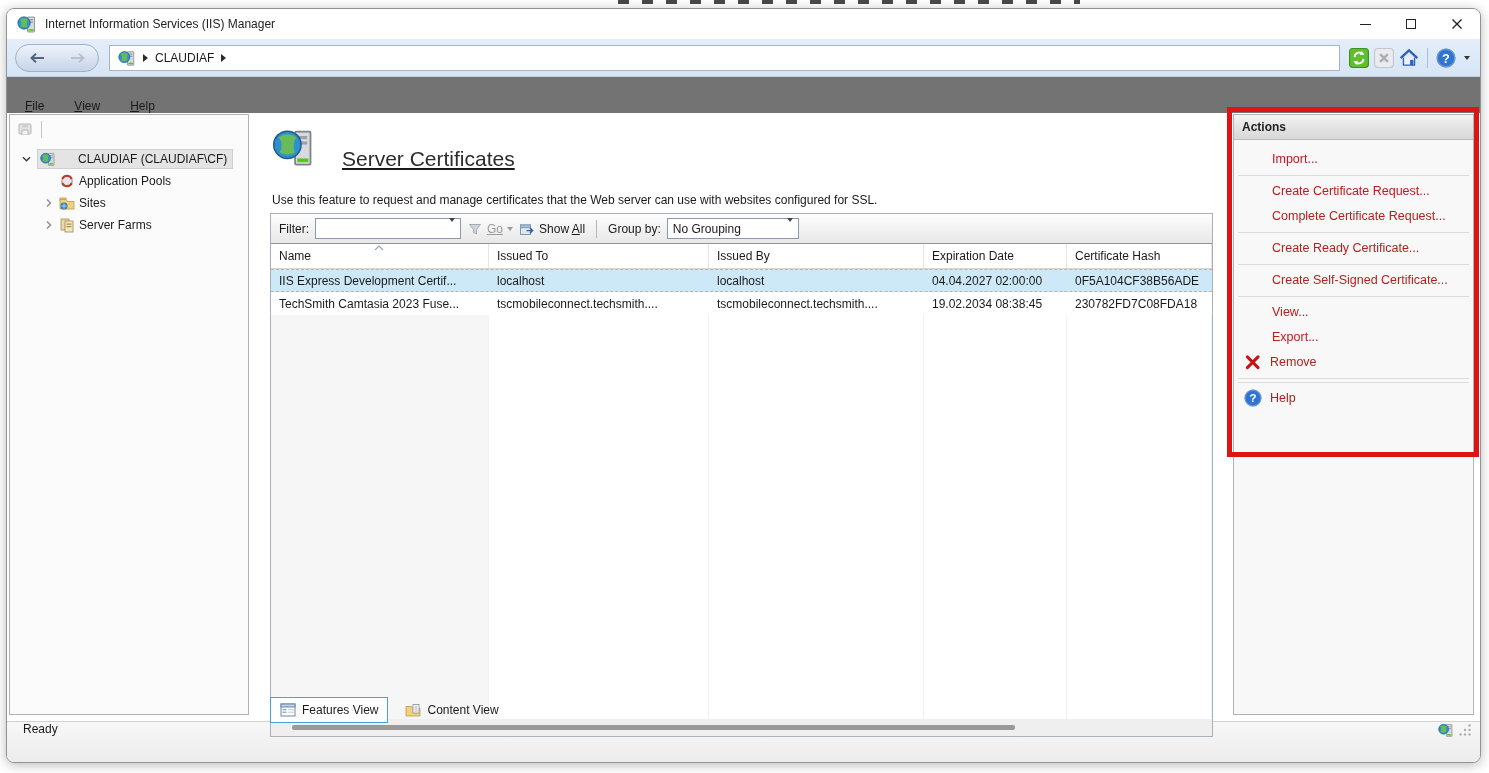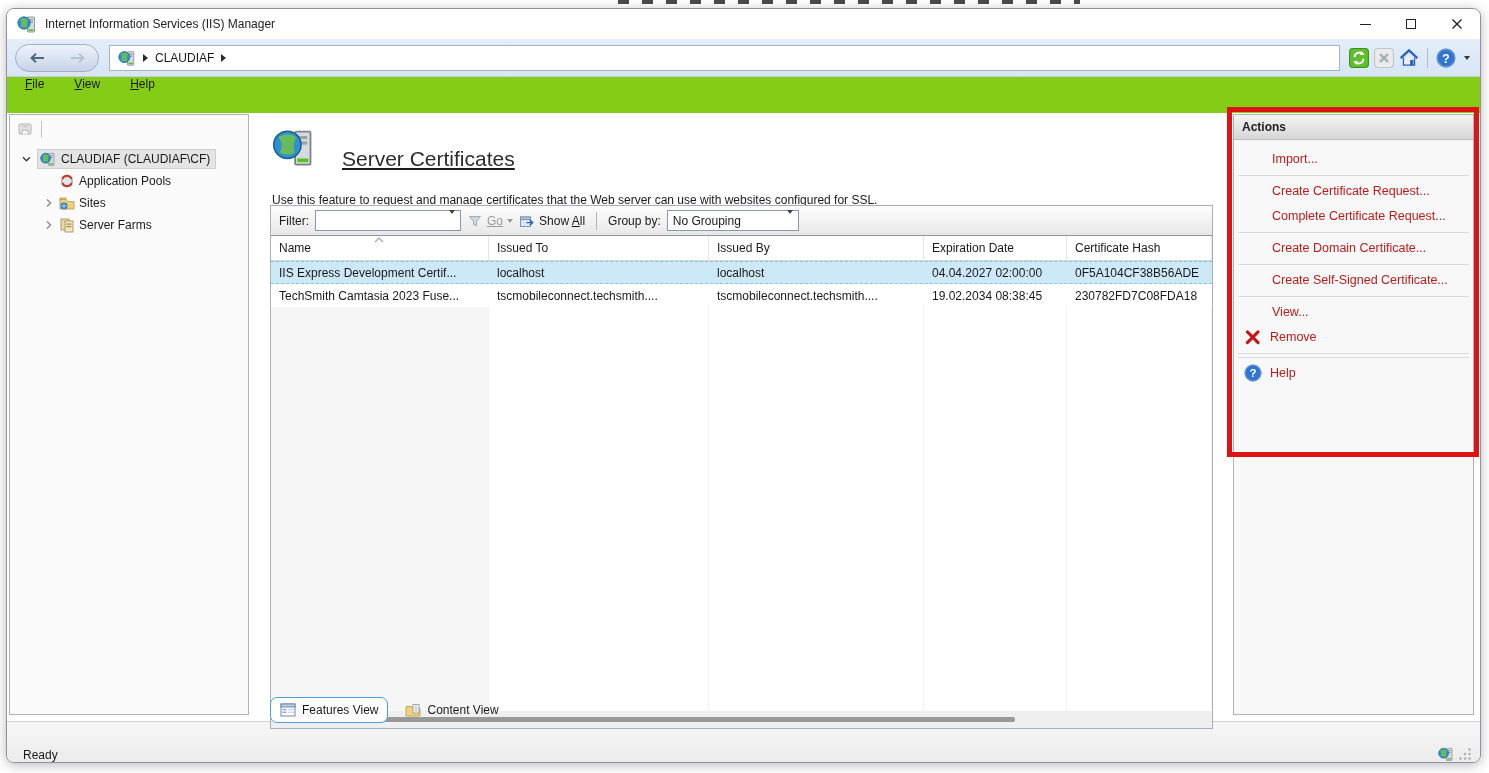--- a/index.html
+++ b/index.html
@@ -29,52 +29,52 @@
     display:flex; align-items:center; justify-content:space-around; flex:0 0 auto; }
   .arr-back { color:#53657f; } .arr-fwd { color:#b6c2d3; }
   .breadcrumb { flex:1; height:26px; background:#fff; border:1px solid #a6b4c6;
     display:flex; align-items:center; gap:7px; padding:0 8px; }
   .crumb-arrow { width:0; height:0; border-left:5px solid #2b2b2b; border-top:4px solid transparent; border-bottom:4px solid transparent; }
   .addr-tools { display:flex; align-items:center; gap:5px; margin-left:9px; flex:0 0 auto; }
   .tool-sep { width:1px; height:20px; background:#aebccd; margin:0 3px; }
   .dd-caret { width:0; height:0; border-top:4px solid #333; border-left:3.5px solid transparent; border-right:3.5px solid transparent; margin-left:3px; }
 
   
-  .menubar { height:36px; flex:0 0 auto; display:flex; align-items:flex-start; gap:30px; padding:0 18px; background:#84cc16; }
+  .menubar { height:36px; flex:0 0 auto; display:flex; align-items:flex-end; gap:30px; padding:0 18px; background:#737373; }
   .menu-item { color:#1a1a1a; }
 
   
   .content { flex:1; position:relative; background:#fff; }
 
   
   .connections { position:absolute; left:2px; top:1px; bottom:6px; width:240px;
     border:1px solid #b3b3b3; background:#fbfbfb; display:flex; flex-direction:column; }
   .panel-header { height:25px; flex:0 0 auto; display:flex; align-items:center; padding:0 8px;
     font-weight:bold; color:#222; background:linear-gradient(#f3f3f3,#d7d7d7); border-bottom:1px solid #bdbdbd; }
   .conn-toolbar { height:28px; flex:0 0 auto; display:flex; align-items:center; gap:8px; padding:0 7px; }
   .conn-toolbar .vbar { width:1px; height:17px; background:#c6c6c6; }
   .tree { flex:1; padding-top:5px; }
   .tree-item { height:22px; display:flex; align-items:center; gap:4px; padding-left:10px; }
   .tree-item .exp { width:13px; height:10px; flex:0 0 auto; }
   .tree-item .spacer { width:13px; flex:0 0 auto; }
   .tree-item.child { padding-left:32px; }
-  .tree-sel { display:flex; align-items:center; gap:5px; background:#e4e4e4; border:1px solid #cfcfcf; padding:1px 5px 1px 2px; }
+  .tree-sel { display:flex; align-items:center; gap:22px; background:#e4e4e4; border:1px solid #cfcfcf; padding:1px 5px 1px 2px; }
   .tree-lbl { white-space:nowrap; }
   .ic16 { width:16px; height:16px; flex:0 0 auto; }
   .ic18 { width:18px; height:18px; flex:0 0 auto; }
   .ic20 { width:20px; height:20px; flex:0 0 auto; }
 
   
   .main { position:absolute; left:251px; top:0; bottom:6px; width:967px; background:#fff; }
   .feature-head { display:flex; align-items:flex-end; gap:26px; padding:10px 0 0 14px;text-decoration:underline; }
   .feature-icon { width:44px; height:48px; }
   .feature-title { font-size:21px; color:#2c2c2c; }
   .feature-desc { padding:22px 14px 0 14px; }
 
-  .listbox { position:absolute; left:12px; top:92px; width:943px; height:524px;
+  .listbox { position:absolute; left:12px; top:100px; width:943px; height:524px;
     border:1px solid #a9b0b8; background:#fff; display:flex; flex-direction:column; }
   .filterbar { height:30px; flex:0 0 auto; display:flex; align-items:center; gap:6px; padding:0 8px;
     background:linear-gradient(#fdfdfd,#e8e8e8); border-bottom:1px solid #8d97a3; }
   .combo { height:21px; background:#fff; border:1px solid #8a99ab; display:flex; align-items:center; padding-left:5px; }
   .combo .caret { margin-left:auto; padding:0 5px; }
   .caret-tri { width:0; height:0; border-top:4px solid #444; border-left:3.5px solid transparent; border-right:3.5px solid transparent; }
   .filter-combo { width:146px; }
   .group-combo { width:132px; }
   .vsep { width:1px; height:18px; background:#b5b5b5; margin:0 5px; }
   .tool-link { display:flex; align-items:center; gap:4px; }
@@ -90,38 +90,38 @@
   .trow.selected { background:#cde9f8; border-top:1px dashed #85c3e8; border-bottom:1px dashed #85c3e8; }
 
   .tfiller { flex:1; display:flex; }
   .tfiller div { border-right:1px solid #eef4fa; }
   .tfiller .c0 { background:#f6f6f7; }
 
   .hscroll { height:17px; flex:0 0 auto; background:#efefef; display:flex; align-items:center; }
   .hthumb { margin-left:21px; width:723px; height:5px; border-radius:2px; background:#999; }
 
   .tabsrow { position:absolute; left:12px; top:584px; display:flex; align-items:center; gap:8px; }
-  .tab { display:flex; align-items:center; gap:6px; padding:4px 9px;border-radius:7px; }
+  .tab { display:flex; align-items:center; gap:6px; padding:4px 9px; }
   .tab.selected { border:1px solid #4aa0dd; background:#fff; }
 
   
   .actions-panel { position:absolute; left:1226px; top:1px; bottom:6px; width:241px;
     border:1px solid #b3b3b3; background:#f8f8f8; display:flex; flex-direction:column; }
   .actions-list { padding-top:7px; }
   .action-item { display:flex; align-items:flex-start; gap:8px; padding:4px 6px 4px 38px;
     color:#b91c1c; font-size:12.5px; line-height:17px; }
   .action-item.has-icon { padding-left:10px; }
   .action-item .ic18 { margin-top:-1px; }
   .action-sep { height:1px; background:#dcdcdc; margin:3px 4px; }
 
   .redbox { position:absolute; left:1220px; top:-6px; width:252px; height:350px;
     border:5px solid #de1414; z-index:5; pointer-events:none; }
 
   
-  .statusbar { height:41px; flex:0 0 auto; display:flex; align-items:flex-end; padding:0 8px 0 16px;
+  .statusbar { height:41px; flex:0 0 auto; display:flex; align-items:flex-start; padding:0 8px 0 16px;
     background:linear-gradient(#f7f7f7,#ececec); border-top:1px solid #d2d2d2; }
   .status-right { margin-left:auto; display:flex; align-items:center; gap:4px; }
 
   u { text-decoration:underline; }
   svg { display:block; }
 </style>
 </head>
 <body>
 
 <svg width="0" height="0" style="position:absolute">
@@ -456,29 +456,32 @@
           </div>
         <div class="action-sep"></div>
         <div class="action-item">
             <span>Create Certificate Request...</span>
           </div>
         <div class="action-item">
             <span>Complete Certificate Request...</span>
           </div>
         <div class="action-sep"></div>
         <div class="action-item">
-            <span>Create Domain Certificate...</span>
+            <span>Create Ready Certificate...</span>
           </div>
         <div class="action-sep"></div>
         <div class="action-item">
             <span>Create Self-Signed Certificate...</span>
           </div>
         <div class="action-sep"></div>
         <div class="action-item">
             <span>View...</span>
+          </div>
+        <div class="action-item">
+            <span>Export...</span>
           </div>
         <div class="action-item has-icon">
           <svg class="ic18">
               <use href="#sym-redx"></use>
             </svg>
           <span>Remove</span>
         </div>
         <div class="action-sep"></div>
         <div class="action-sep"></div>
         <div class="action-item has-icon">

